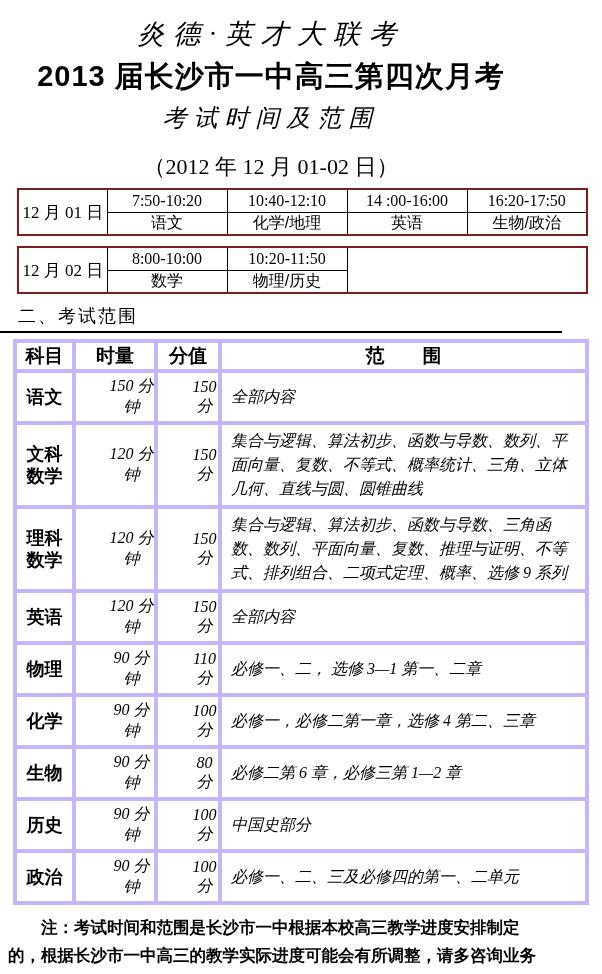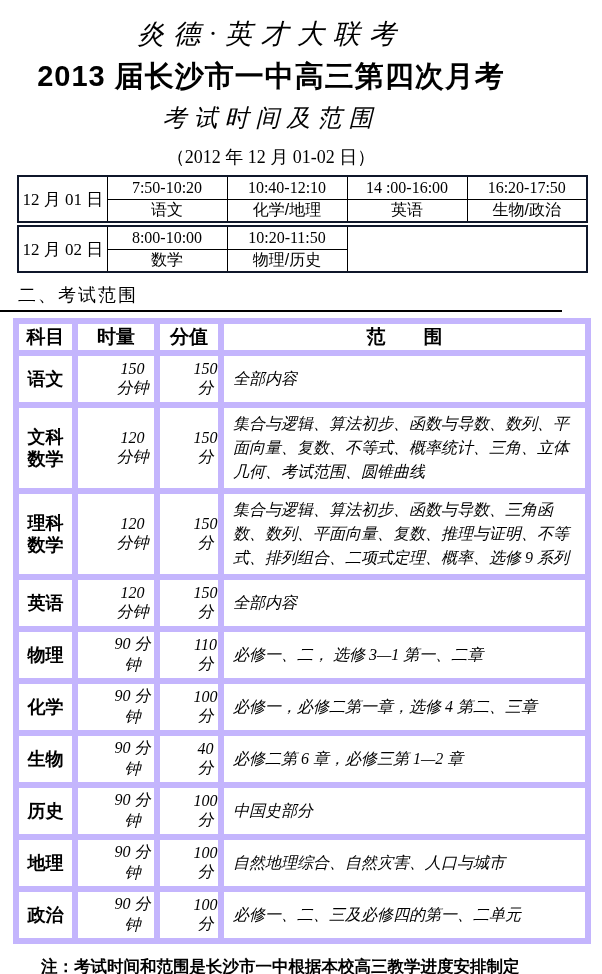--- a/index.html
+++ b/index.html
@@ -20,61 +20,61 @@
   .title {
     margin-top:5px;
     font-size:29px; font-weight:bold; letter-spacing:1px;
     font-family:"Liberation Sans", sans-serif;
   }
   .subtitle {
     margin-top:5px;
     font-size:24px; font-style:italic; letter-spacing:7px;
     font-family:"Liberation Serif", serif;
   }
-  .dateline { margin-top:11px; font-size:18px; }
+  .dateline { margin-top:18px; font-size:22px; }
 
   
   .section-heading {
     margin:10px 0 0 0;
     width:562px;
     padding:0 0 3px 18px;
     border-bottom:2px solid #000;
     font-family:"Liberation Sans", sans-serif;
     font-size:18px; letter-spacing:2px;
   }
 
   
   table { border-collapse:collapse; table-layout:fixed; }
   .schedule {
     margin-left:17px; width:569px;
-    border:2px solid #0f172a;
+    border:2px solid #7f1d1d;
   }
   .schedule td {
     border:1px solid #000;
     text-align:center; vertical-align:middle;
     height:23px; font-size:16px; overflow:hidden;
   }
   .schedule td.date-cell { font-size:17px; }
   .schedule td.subj { font-family:"Liberation Sans", sans-serif; }
   .schedule.day1 { margin-top:6px; }
-  .schedule.day2 { margin-top:2px;border-radius:9px; }
+  .schedule.day2 { margin-top:10px;border-radius:9px; }
   .schedule col.c-date { width:89px; }
   .schedule col.c-slot { width:120px; }
 
   
   .range-table {
     margin:6px 0 0 13px; width:572px;
     border:2px solid #000;
   }
   .range-table col.c1 { width:59px; }
   .range-table col.c2 { width:82px; }
   .range-table col.c3 { width:64px; }
   .range-table col.c4 { width:367px; }
   .range-table th, .range-table td {
-    border:6px solid #c4b5fd; vertical-align:middle; overflow:hidden;margin-top:16px;
+    border:4px solid #c4b5fd; vertical-align:middle; overflow:hidden;margin-top:16px;
   }
   .range-table tr.head { height:28px; }
   .range-table tr.head th {
     font-family:"Liberation Sans", sans-serif;
     font-size:19px; font-weight:bold; text-align:center;
   }
   .range-table tr.row { height:52px; }
   .range-table td.sub {
     font-family:"Liberation Sans", sans-serif;
     font-size:18px; font-weight:bold; text-align:center;
@@ -176,21 +176,21 @@
       <td class="sub">语文</td>
       <td class="dur">150 分钟</td>
       <td class="sco">150 分</td>
       <td class="rng">全部内容</td>
     </tr>
     <tr class="row">
       <td class="sub">文科
 数学</td>
       <td class="dur">120 分钟</td>
       <td class="sco">150 分</td>
-      <td class="rng">集合与逻辑、算法初步、函数与导数、数列、平面向量、复数、不等式、概率统计、三角、立体几何、考试范围、圆锥曲线</td>
+      <td class="rng">集合与逻辑、算法初步、函数与导数、数列、平面向量、复数、不等式、概率统计、三角、立体几何、直线与圆、圆锥曲线</td>
     </tr>
     <tr class="row">
       <td class="sub">理科
 数学</td>
       <td class="dur">120 分钟</td>
       <td class="sco">150 分</td>
       <td class="rng">集合与逻辑、算法初步、函数与导数、三角函数、数列、平面向量、复数、推理与证明、不等式、排列组合、二项式定理、概率、选修 9 系列</td>
     </tr>
     <tr class="row">
       <td class="sub">英语</td>
@@ -206,36 +206,30 @@
     </tr>
     <tr class="row">
       <td class="sub">化学</td>
       <td class="dur">90 分钟</td>
       <td class="sco">100 分</td>
       <td class="rng">必修一，必修二第一章，选修 4 第二、三章</td>
     </tr>
     <tr class="row">
       <td class="sub">生物</td>
       <td class="dur">90 分钟</td>
-      <td class="sco">40 分</td>
+      <td class="sco">80 分</td>
       <td class="rng">必修二第 6 章，必修三第 1—2 章</td>
     </tr>
     <tr class="row">
       <td class="sub">历史</td>
       <td class="dur">90 分钟</td>
       <td class="sco">100 分</td>
       <td class="rng">中国史部分</td>
     </tr>
     <tr class="row">
-      <td class="sub">地理</td>
-      <td class="dur">90 分钟</td>
-      <td class="sco">100 分</td>
-      <td class="rng">自然地理综合、自然灾害、人口与城市</td>
-    </tr>
-    <tr class="row">
       <td class="sub">政治</td>
       <td class="dur">90 分钟</td>
       <td class="sco">100 分</td>
       <td class="rng">必修一、二、三及必修四的第一、二单元</td>
     </tr>
   </tbody>
     </table>
 
   <div class="note">注：考试时间和范围是长沙市一中根据本校高三教学进度安排制定的，根据长沙市一中高三的教学实际进度可能会有所调整，请多咨询业务员或关注炎德文化公司网站 http://www.hnyande.com)</div>
 

